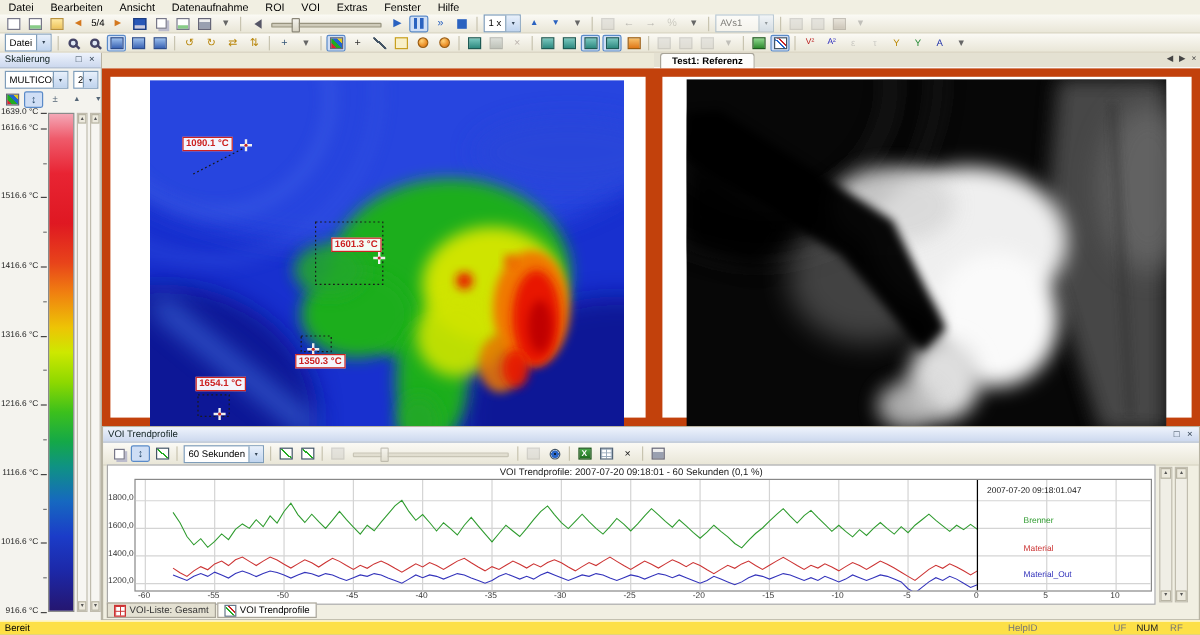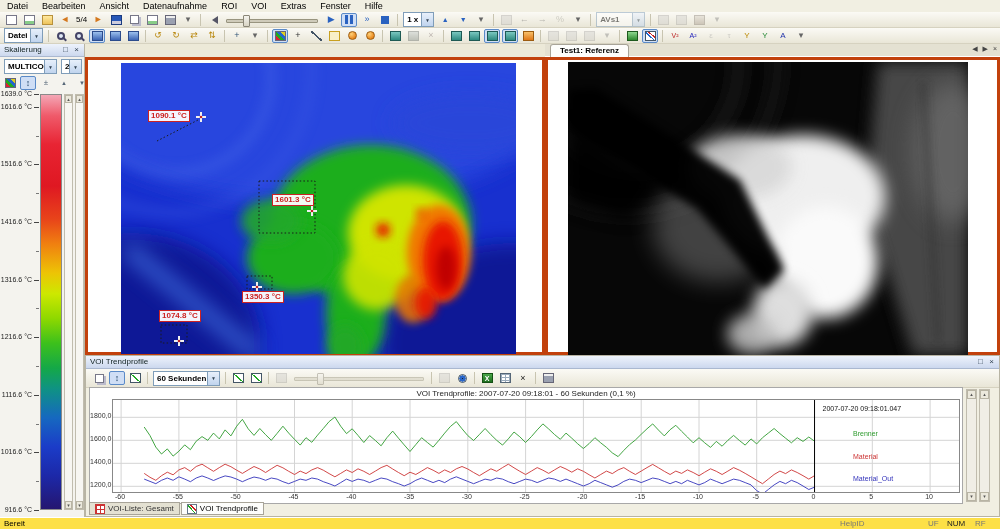--- a/index.html
+++ b/index.html
@@ -38,21 +38,21 @@
   .sh-gray{background:#cac6ba;border:1px solid #9a968a;}
   .sh-green{background:linear-gradient(#8ed88e,#2e8a2e);border:1px solid #1e5a1e;}
   .sh-chartdark{background:#fff;border:1px solid #456;background-image:linear-gradient(to top right,transparent 40%,#26c 40% 50%,transparent 50% 60%,#c22 60% 70%,transparent 70%);}
   .sh-chart{background:#fff;border:1px solid #456;background-image:linear-gradient(to top right,transparent 45%,#2a2 45% 55%,transparent 55%);}
   .sh-excel{background:linear-gradient(#4aa84a,#1e6e1e);border:1px solid #145014;color:#fff;font-size:7px;font-weight:bold;text-align:center;line-height:9px;}
   .sh-table{background:#fff;border:1px solid #567;background-image:linear-gradient(#9ab 1px,transparent 1px),linear-gradient(90deg,#9ab 1px,transparent 1px);background-size:4px 3px;}
   .sh-eye{width:9px;height:9px;background:radial-gradient(circle,#123 15%,#2a66c8 20% 60%,#cfe0f5 65%);border-radius:50%;border:1px solid #456;}
   .tsep{width:1px;height:12px;background:#c8c4b0;margin:0 3px;display:inline-block;flex:none;}
   .tlabel{font-size:8px;margin:0 2px;flex:none;}
   .tcombo{height:13px;background:#fff;border:1px solid #7f9db9;display:inline-flex;align-items:center;
-          font-size:8px;margin:0 2px;padding-left:3px;flex:none;box-sizing:content-box;font-weight:bold;}
+          font-size:8px;margin:0 2px;padding-left:3px;flex:none;box-sizing:content-box;}
   .tcombo.disabled{opacity:.5;}
   .tcv{flex:1;white-space:nowrap;overflow:hidden;}
   .tca{width:11px;height:100%;background:linear-gradient(#e8f0fb,#c0d4ee);border-left:1px solid #7f9db9;
        font-size:5px;display:flex;align-items:center;justify-content:center;color:#345;}
   .tslider{position:relative;height:12px;display:inline-block;margin:0 4px;flex:none;}
   .tslider.disabled{opacity:.45;}
   .tsl-track{position:absolute;left:0;right:0;top:5px;height:2px;background:#cfcbba;border:1px solid #98947f;border-radius:1px;}
   .tsl-thumb{position:absolute;left:18%;top:1px;width:5px;height:10px;background:linear-gradient(#f4f3ee,#d8d4c4);border:1px solid #8a8678;border-radius:1px;}
   
   .dockhead{position:absolute;left:0;right:0;top:0;height:13px;background:linear-gradient(#eef3fc,#ccd8ee);
@@ -71,21 +71,21 @@
   .strack{position:absolute;top:2px;width:9px;height:416px;background:#f7f6f2;border:1px solid #c0bcae;box-sizing:border-box;}
   .sbtn{position:absolute;left:0;right:0;height:8px;background:#ece9dd;border:1px solid #b8b4a4;
         font-size:5px;text-align:center;line-height:6px;color:#555;box-sizing:border-box;}
   
   .tabbar{position:absolute;top:44px;height:13px;background:#e4e1d2;border-bottom:1px solid #fff;box-sizing:border-box;}
   #tabL{left:85px;width:460px;} #tabR{left:545px;width:455px;}
   .tab{position:absolute;left:5px;top:0;height:13px;background:#fdfdfb;border:1px solid #a8a498;border-bottom:none;
        border-radius:3px 3px 0 0;padding:0 9px;font-size:8px;font-weight:bold;line-height:12px;}
   .tabnav{position:absolute;right:3px;top:1px;font-size:7px;color:#444;}
   .tabnav span{margin-left:3px;}
-  .canvas{position:absolute;top:57px;height:298px;background:#fff;border:3px solid #c2410c;box-sizing:border-box;padding-left:48px;}
+  .canvas{position:absolute;top:57px;height:298px;background:#fff;border:7px solid #c2410c;box-sizing:border-box;padding-left:48px;}
   #canL{left:85px;width:460px;} #canR{left:545px;width:455px;}
   #thermal{position:absolute;left:33px;top:3px;width:395px;height:291px;}
   #grayimg{position:absolute;left:20px;top:2px;width:400px;height:293px;}
   .ann{position:absolute;background:rgba(255,255,255,.95);border:1px solid #c22;color:#c22;
        font-size:8px;font-weight:bold;padding:0 2px;line-height:10px;white-space:nowrap;}
   
   #voi{position:absolute;left:85px;top:355px;width:915px;height:162px;background:#f1efe2;border:1px solid #b8b4a4;box-sizing:border-box;}
   #voi-tb{position:absolute;top:13px;left:0;right:0;height:19px;background:linear-gradient(#fbfaf5,#e9e6d7);
           border-bottom:1px solid #d6d2c0;display:flex;align-items:center;padding-left:4px;box-sizing:border-box;}
   #voi-chart{position:absolute;left:3px;top:31px;width:874px;height:117px;background:#fff;border:1px solid #a8a8a8;box-sizing:border-box;}
@@ -477,21 +477,21 @@
         <g fill="#c22222">
           <circle cx="80" cy="54" r="1.3"></circle>
             <circle cx="191" cy="148" r="1.3"></circle>
           <circle cx="136" cy="224" r="1.3"></circle>
             <circle cx="58" cy="278" r="1.3"></circle>
         </g>
       </svg>
       <div class="ann" style="left:27px;top:47px">1090.1 °C</div>
       <div class="ann" style="left:151px;top:131px">1601.3 °C</div>
       <div class="ann" style="left:121px;top:228px">1350.3 °C</div>
-      <div class="ann" style="left:38px;top:247px">1074.8 °C</div>
+      <div class="ann" style="left:38px;top:247px">1654.1 °C</div>
     </div>
   </div>
 
   <div id="tabR" class="tabbar">
     <span class="tab">Test1: Referenz</span>
     <span class="tabnav">
       <span>◀</span>
       <span>▶</span>
       <span>×</span>
     </span>

